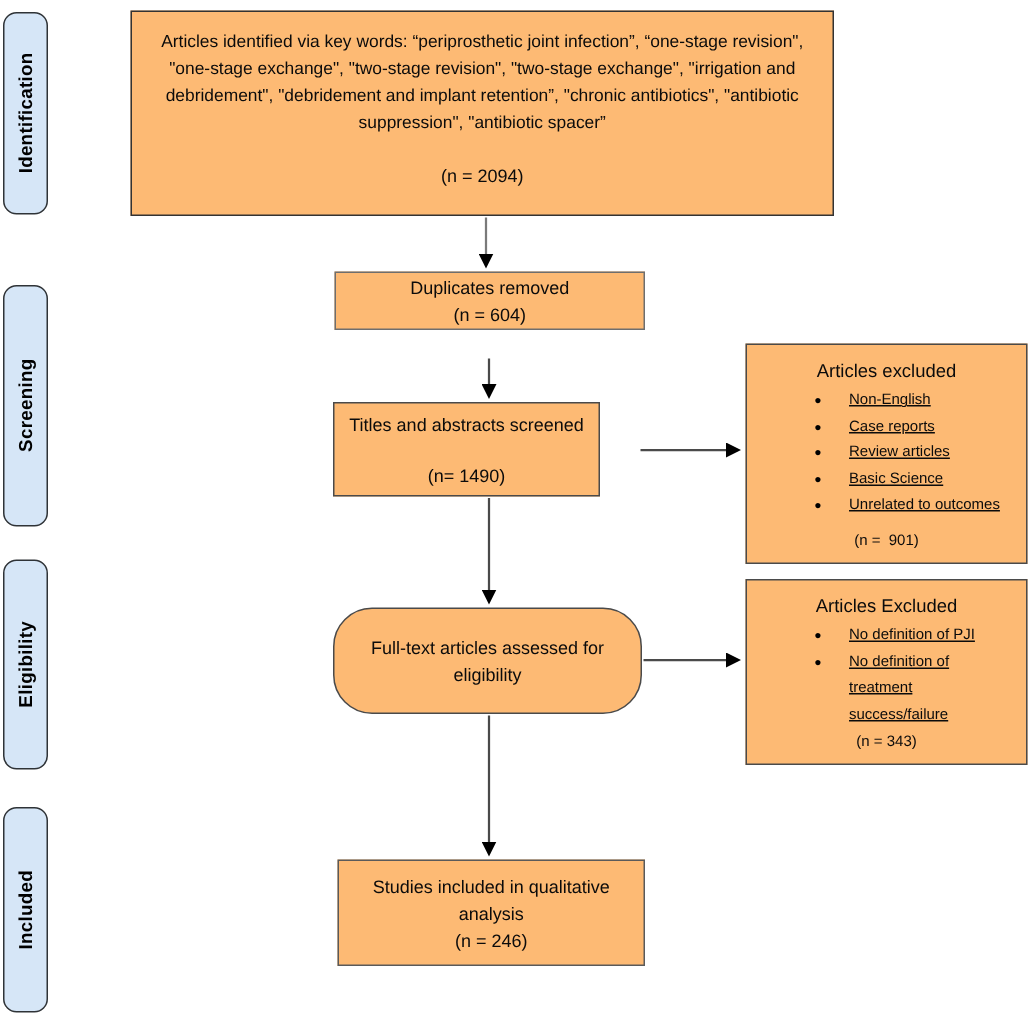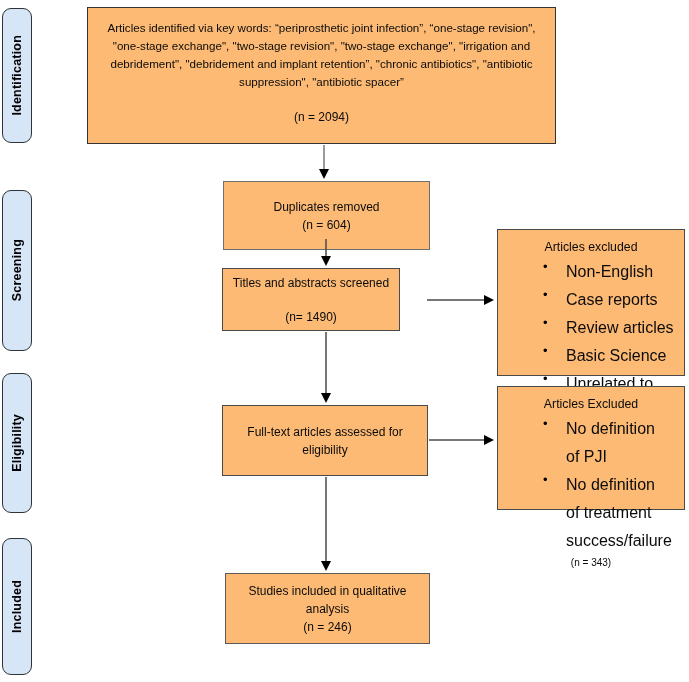--- a/index.html
+++ b/index.html
@@ -48,39 +48,39 @@
 
   #box-identified {
     left:87px; top:7px; width:469px; height:137px;
     justify-content:flex-start;
     padding:11px 12px 8px;
     border-color:#333;
     font-size:11.6px; line-height:1.56;
   }
   #box-identified .box-count { margin-top:17px; font-size:12px; }
 
-  #box-duplicates { left:223px; top:181px; width:207px; height:69px; border-color:#6e6e6e; }
+  #box-duplicates { left:223px; top:181px; width:207px; height:39px; border-color:#6e6e6e; }
   #box-screened   { left:222px; top:268px; width:178px; height:63px; border-color:#4a4a4a;gap:16px; }
-  #box-fulltext   { left:222px; top:405px; width:206px; height:71px; border-color:#4a4a4a; padding:0 12px; }
+  #box-fulltext   { left:222px; top:405px; width:206px; height:71px; border-color:#4a4a4a; padding:0 12px;border-radius:26px; }
   #box-studies    { left:225px; top:573px; width:205px; height:71px; border-color:#5a5a5a; padding:0 12px; }
 
   
   .side {
     align-items:stretch; justify-content:flex-start;
     padding:8px 10px 7px;
     border-color:#4a4a4a;
   }
   #box-excluded1 { left:497px; top:229px; width:188px; height:147px; }
   #box-excluded2 { left:497px; top:386px; width:188px; height:124px; }
   .side-title { text-align:center; font-size:12.3px; margin-bottom:2px; }
   .bullets { list-style:none; padding-left:32px; text-align:left; }
   .bullets li {
     position:relative;
     padding-left:26px;
-    font-size:16px; line-height:1.75;
+    font-size:10px; line-height:1.75;text-decoration:underline;
   }
   .bullets li::before {
     content:"•";
     position:absolute; left:3px; top:0;
     font-size:13px; line-height:1.4;
     color:#000;
   }
   #box-excluded2 .bullets li { padding-right:8px; }
   .side-count { text-align:center; font-size:10px; margin-top:auto; }
 

